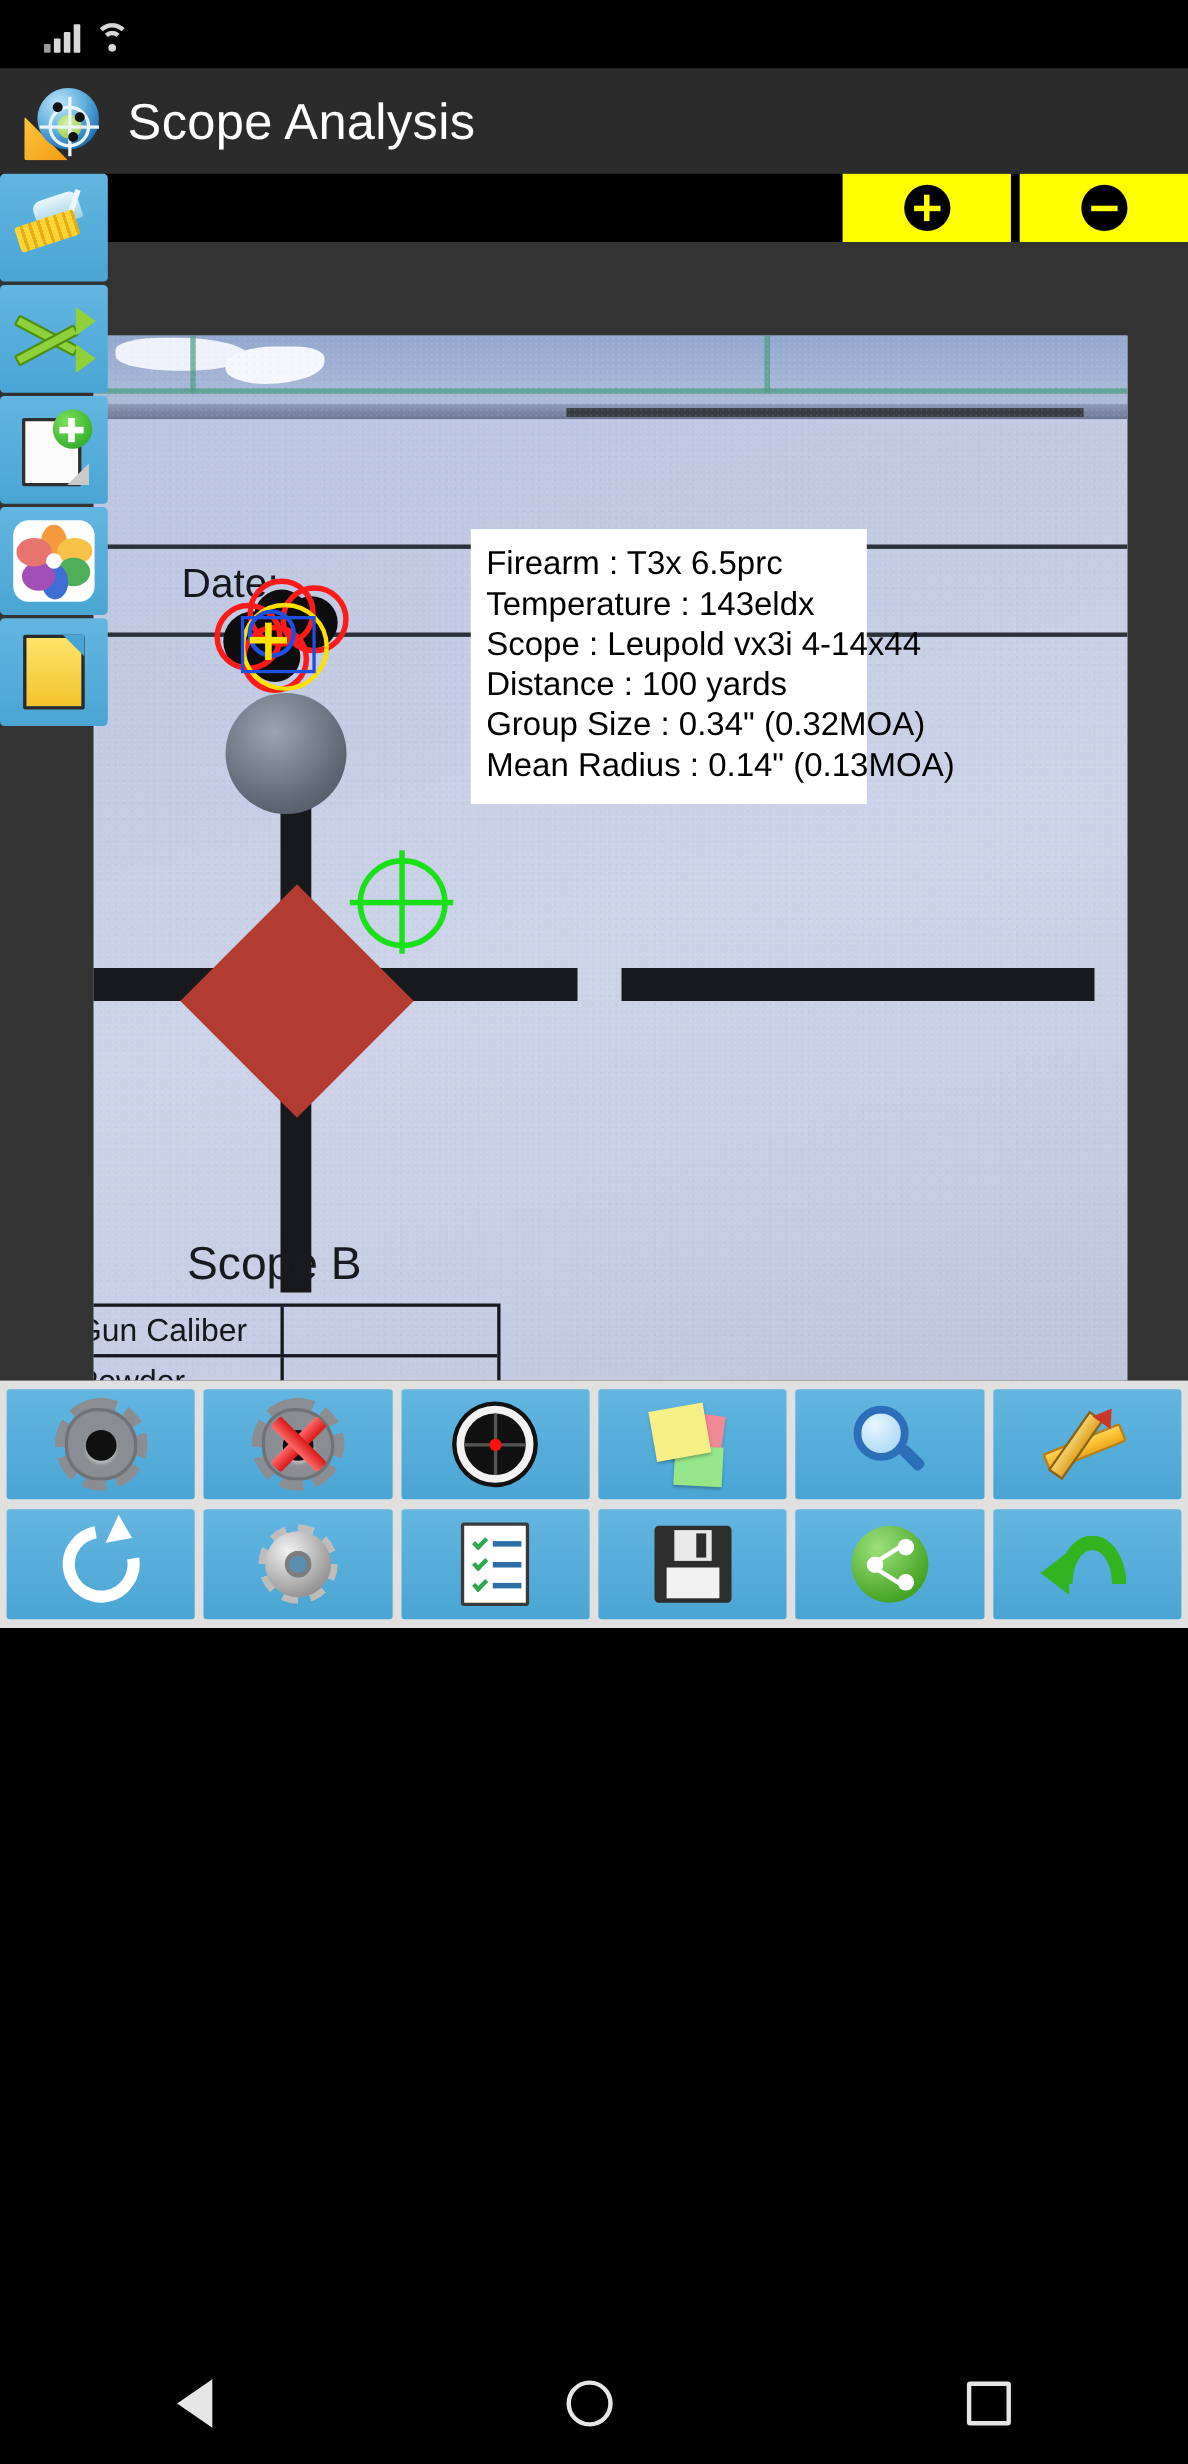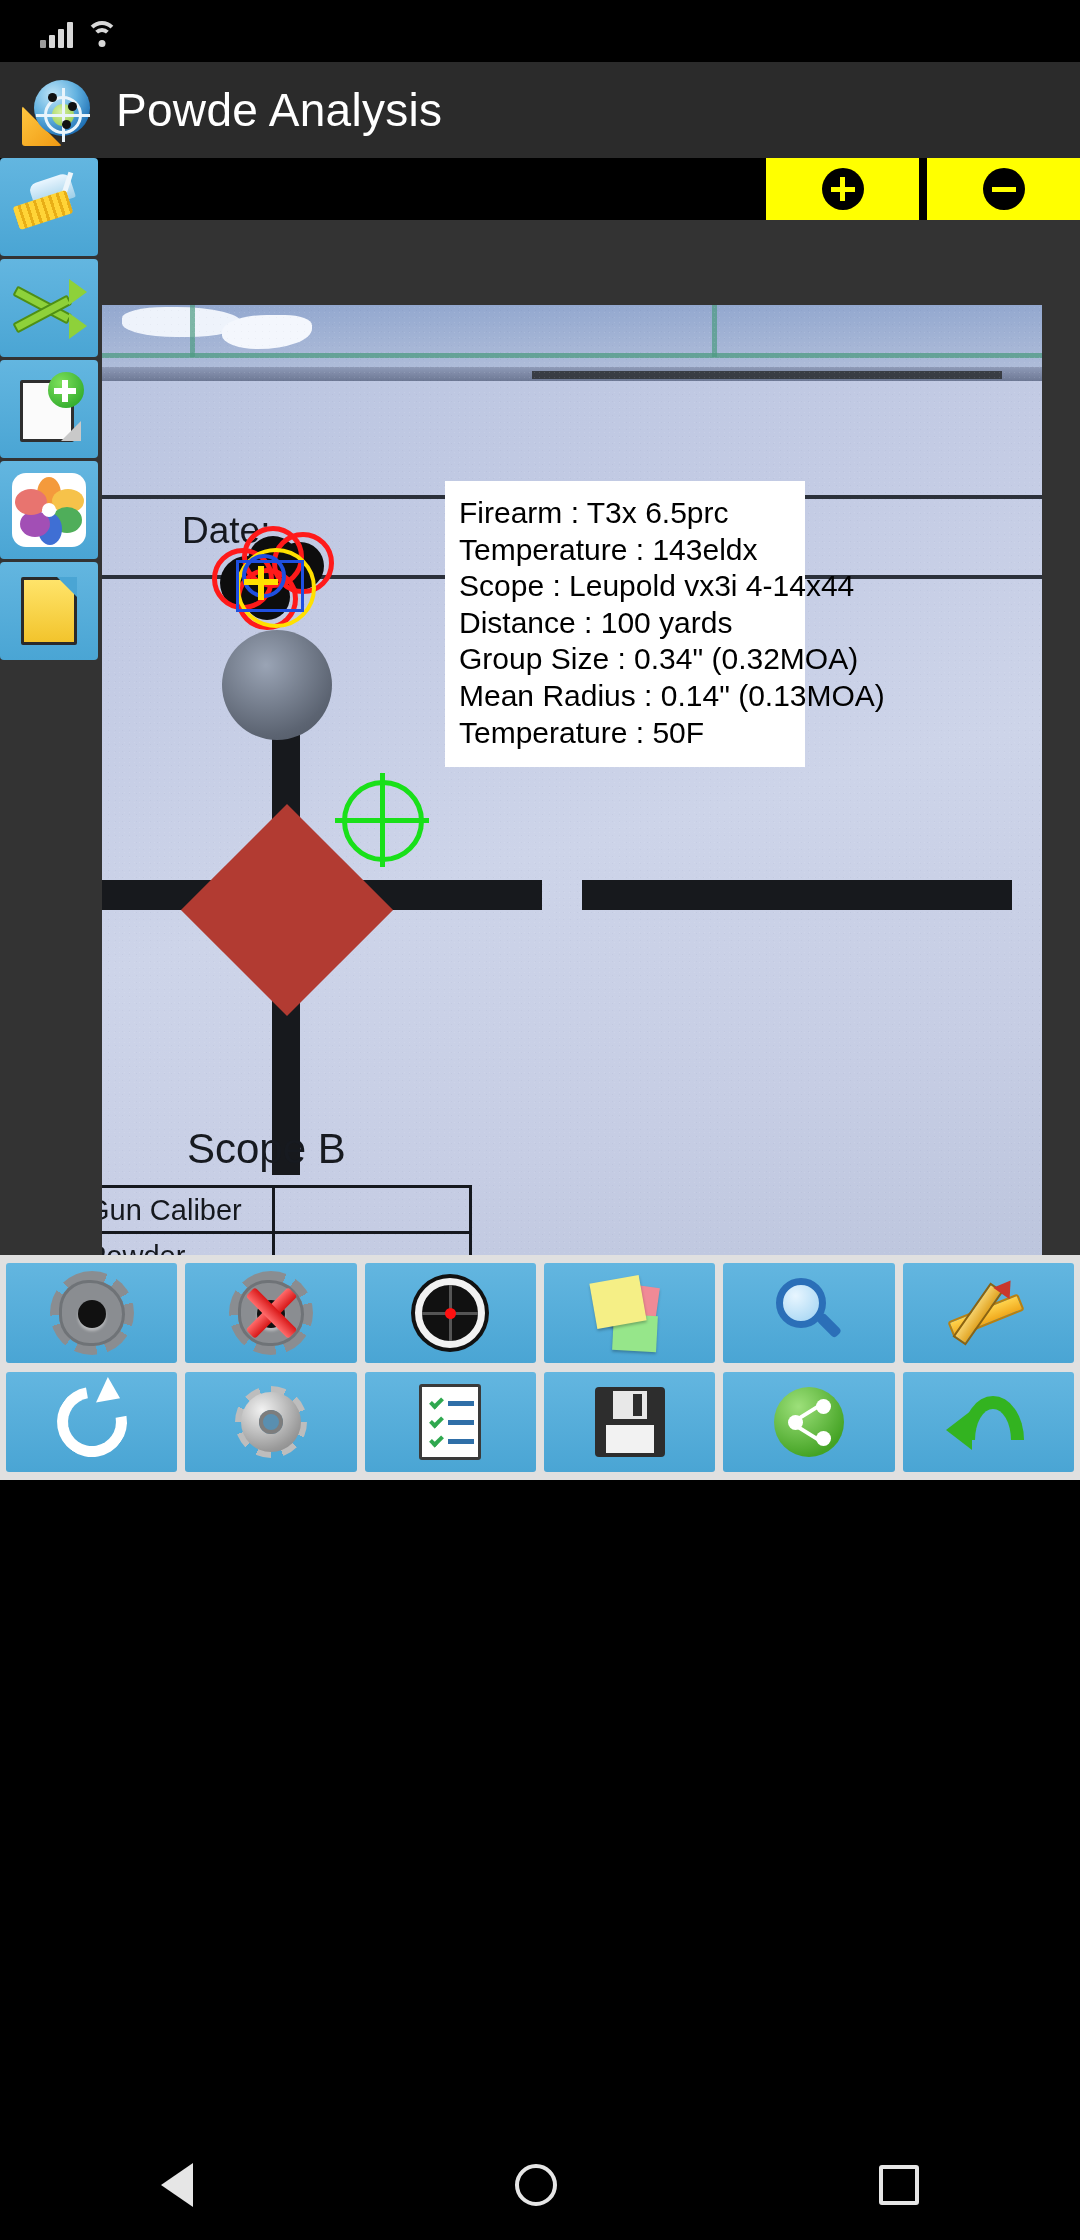--- a/index.html
+++ b/index.html
@@ -57,21 +57,21 @@
 
   
   .zoomrow { position:absolute; right:0; top:158px; height:62px; display:flex; gap:8px; }
   .zbtn { width:153px; height:62px; background:#ffff00; display:flex; align-items:center; justify-content:center; }
   .zcirc { width:42px; height:42px; border-radius:50%; background:#000; position:relative; }
   .zcirc .hbar { position:absolute; left:9px; top:18.5px; width:24px; height:5px; background:#ffff00; }
   .zcirc .vbar { position:absolute; left:18.5px; top:9px; width:5px; height:24px; background:#ffff00; }
 
   
   .content { position:absolute; left:0; top:220px; width:1080px; height:1035px; background:#333; overflow:hidden; }
-  .photo { position:absolute; left:102px; top:85px; width:940px; height:960px;
+  .photo { position:absolute; left:85px; top:85px; width:940px; height:960px;
      background:linear-gradient(165deg,#b9c4e0 0%, #c3cbe4 30%, #cdd4e9 55%, #c6cde4 80%, #bcc5dd 100%); overflow:hidden; }
   .photo .grain { position:absolute; inset:0; opacity:.35;
      background-image: radial-gradient(#ffffff55 0.7px, transparent 0.8px), radial-gradient(#00003318 0.7px, transparent 0.8px);
      background-size: 5px 5px, 7px 7px; background-position: 0 0, 3px 2px; }
   .photo .topstrip { position:absolute; left:0; top:0; width:100%; height:62px; background:linear-gradient(180deg,#93a8cf,#aebcd9); }
   .photo .greenline-h { position:absolute; left:0; top:48px; width:100%; height:5px; background:#4d9b82; opacity:.75; }
   .photo .greenline-v1 { position:absolute; left:88px; top:0; width:5px; height:52px; background:#4d9b82; opacity:.7; }
   .photo .greenline-v2 { position:absolute; left:610px; top:0; width:5px; height:52px; background:#4d9b82; opacity:.7; }
   .photo .snowpatch1 { position:absolute; left:20px; top:2px; width:120px; height:30px; background:#eef3fb; border-radius:40% 60% 50% 50%; }
   .photo .snowpatch2 { position:absolute; left:120px; top:10px; width:90px; height:34px; background:#f4f7fd; border-radius:50% 30% 60% 40%; }
@@ -211,21 +211,21 @@
       <div class="ruler"></div>
       <div class="sphere"></div>
       <div class="core"></div>
       <div class="ring"></div>
       <div class="vl"></div>
         <div class="hl"></div>
       <div class="d1"></div>
         <div class="d2"></div>
         <div class="d3"></div>
     </div>
-    <div class="app-title">Powde Analysis</div>
+    <div class="app-title">Scope Analysis</div>
   </div>
 
   <div class="zoomrow">
     <div class="zbtn">
       <div class="zcirc">
           <div class="hbar"></div>
           <div class="vbar"></div>
         </div>
     </div>
     <div class="zbtn">
@@ -294,21 +294,20 @@
       </div>
 
 
       <div class="infopanel">
         <div class="line">Firearm : T3x 6.5prc</div>
         <div class="line">Temperature : 143eldx</div>
         <div class="line">Scope : Leupold vx3i 4-14x44</div>
         <div class="line">Distance : 100 yards</div>
         <div class="line">Group Size : 0.34" (0.32MOA)</div>
         <div class="line">Mean Radius : 0.14" (0.13MOA)</div>
-        <div class="line">Temperature : 50F</div>
       </div>
     </div>
   </div>
 
   <div style="position:absolute;left:0;top:158px;width:100px;">
     <div style="width:98px;height:98px;margin-bottom:3px;background:linear-gradient(180deg,#63b6e0,#4aa5d4);border-radius:4px;display:flex;align-items:center;justify-content:center;">
       <div style="position:relative;width:72px;height:62px;">
         <div style="position:absolute;left:18px;top:2px;width:42px;height:26px;background:linear-gradient(180deg,#eaf6ff,#9fcfe8);border-radius:8px 8px 2px 2px;transform:rotate(-18deg);"></div>
         <div style="position:absolute;left:52px;top:-4px;width:5px;height:22px;background:#eef6fb;transform:rotate(18deg);"></div>
         <div style="position:absolute;left:2px;top:22px;width:56px;height:24px;background:repeating-linear-gradient(90deg,#ffd437 0 5px,#e8ae16 5px 8px);transform:rotate(-18deg);border-radius:3px;"></div>

